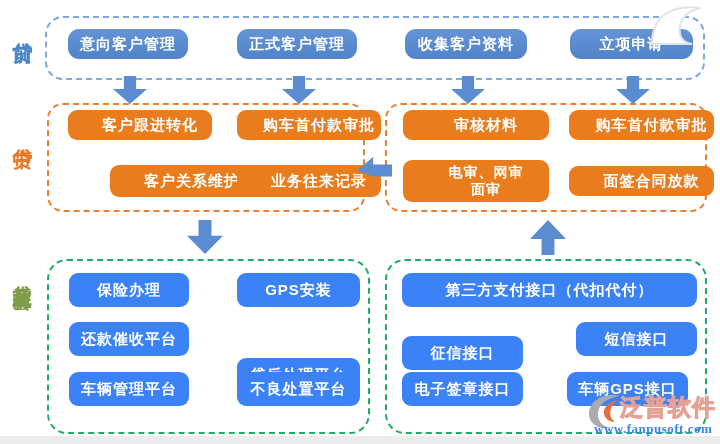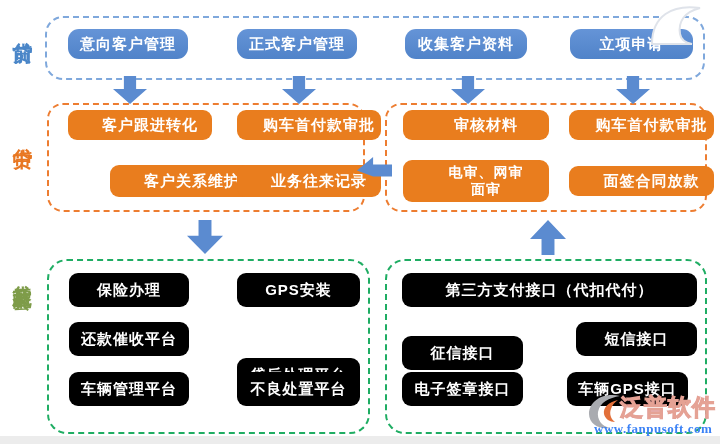--- a/index.html
+++ b/index.html
@@ -24,21 +24,21 @@
   .grp.g-gr-r   { border-color:#1fad63; left:385px; top:259px; width:318px; height:171px; border-radius:20px; }
 
   
   .box {
     position:absolute; display:flex; align-items:center; justify-content:center;
     color:#ffffff; font-weight:bold; font-size:15px; letter-spacing:1px;
     border-radius:9px; text-align:center; white-space:pre-line; line-height:1.25;
   }
   .box.blue   { background:linear-gradient(#6594d7,#5083c9); border-radius:11px; }
   .box.orange { background:#e97d1e;padding-left:20px; }
-  .box.green  { background:#000000; }
+  .box.green  { background:#3b82f6; }
   .box.small-text { font-size:14px; }
 
   
   .arrow { position:absolute; background:#5b8bd0; }
   .arr-down { clip-path:polygon(32% 0, 68% 0, 68% 46%, 100% 46%, 50% 100%, 0 46%, 32% 46%); }
   .arr-up   { clip-path:polygon(50% 0, 100% 54%, 68% 54%, 68% 100%, 32% 100%, 32% 54%, 0 54%); }
   .arr-left { clip-path:polygon(0 50%, 46% 0, 46% 28%, 100% 28%, 100% 72%, 46% 72%); }
 
   
   .curl { position:absolute; right:18px; top:2px; width:52px; height:44px; pointer-events:none; }

